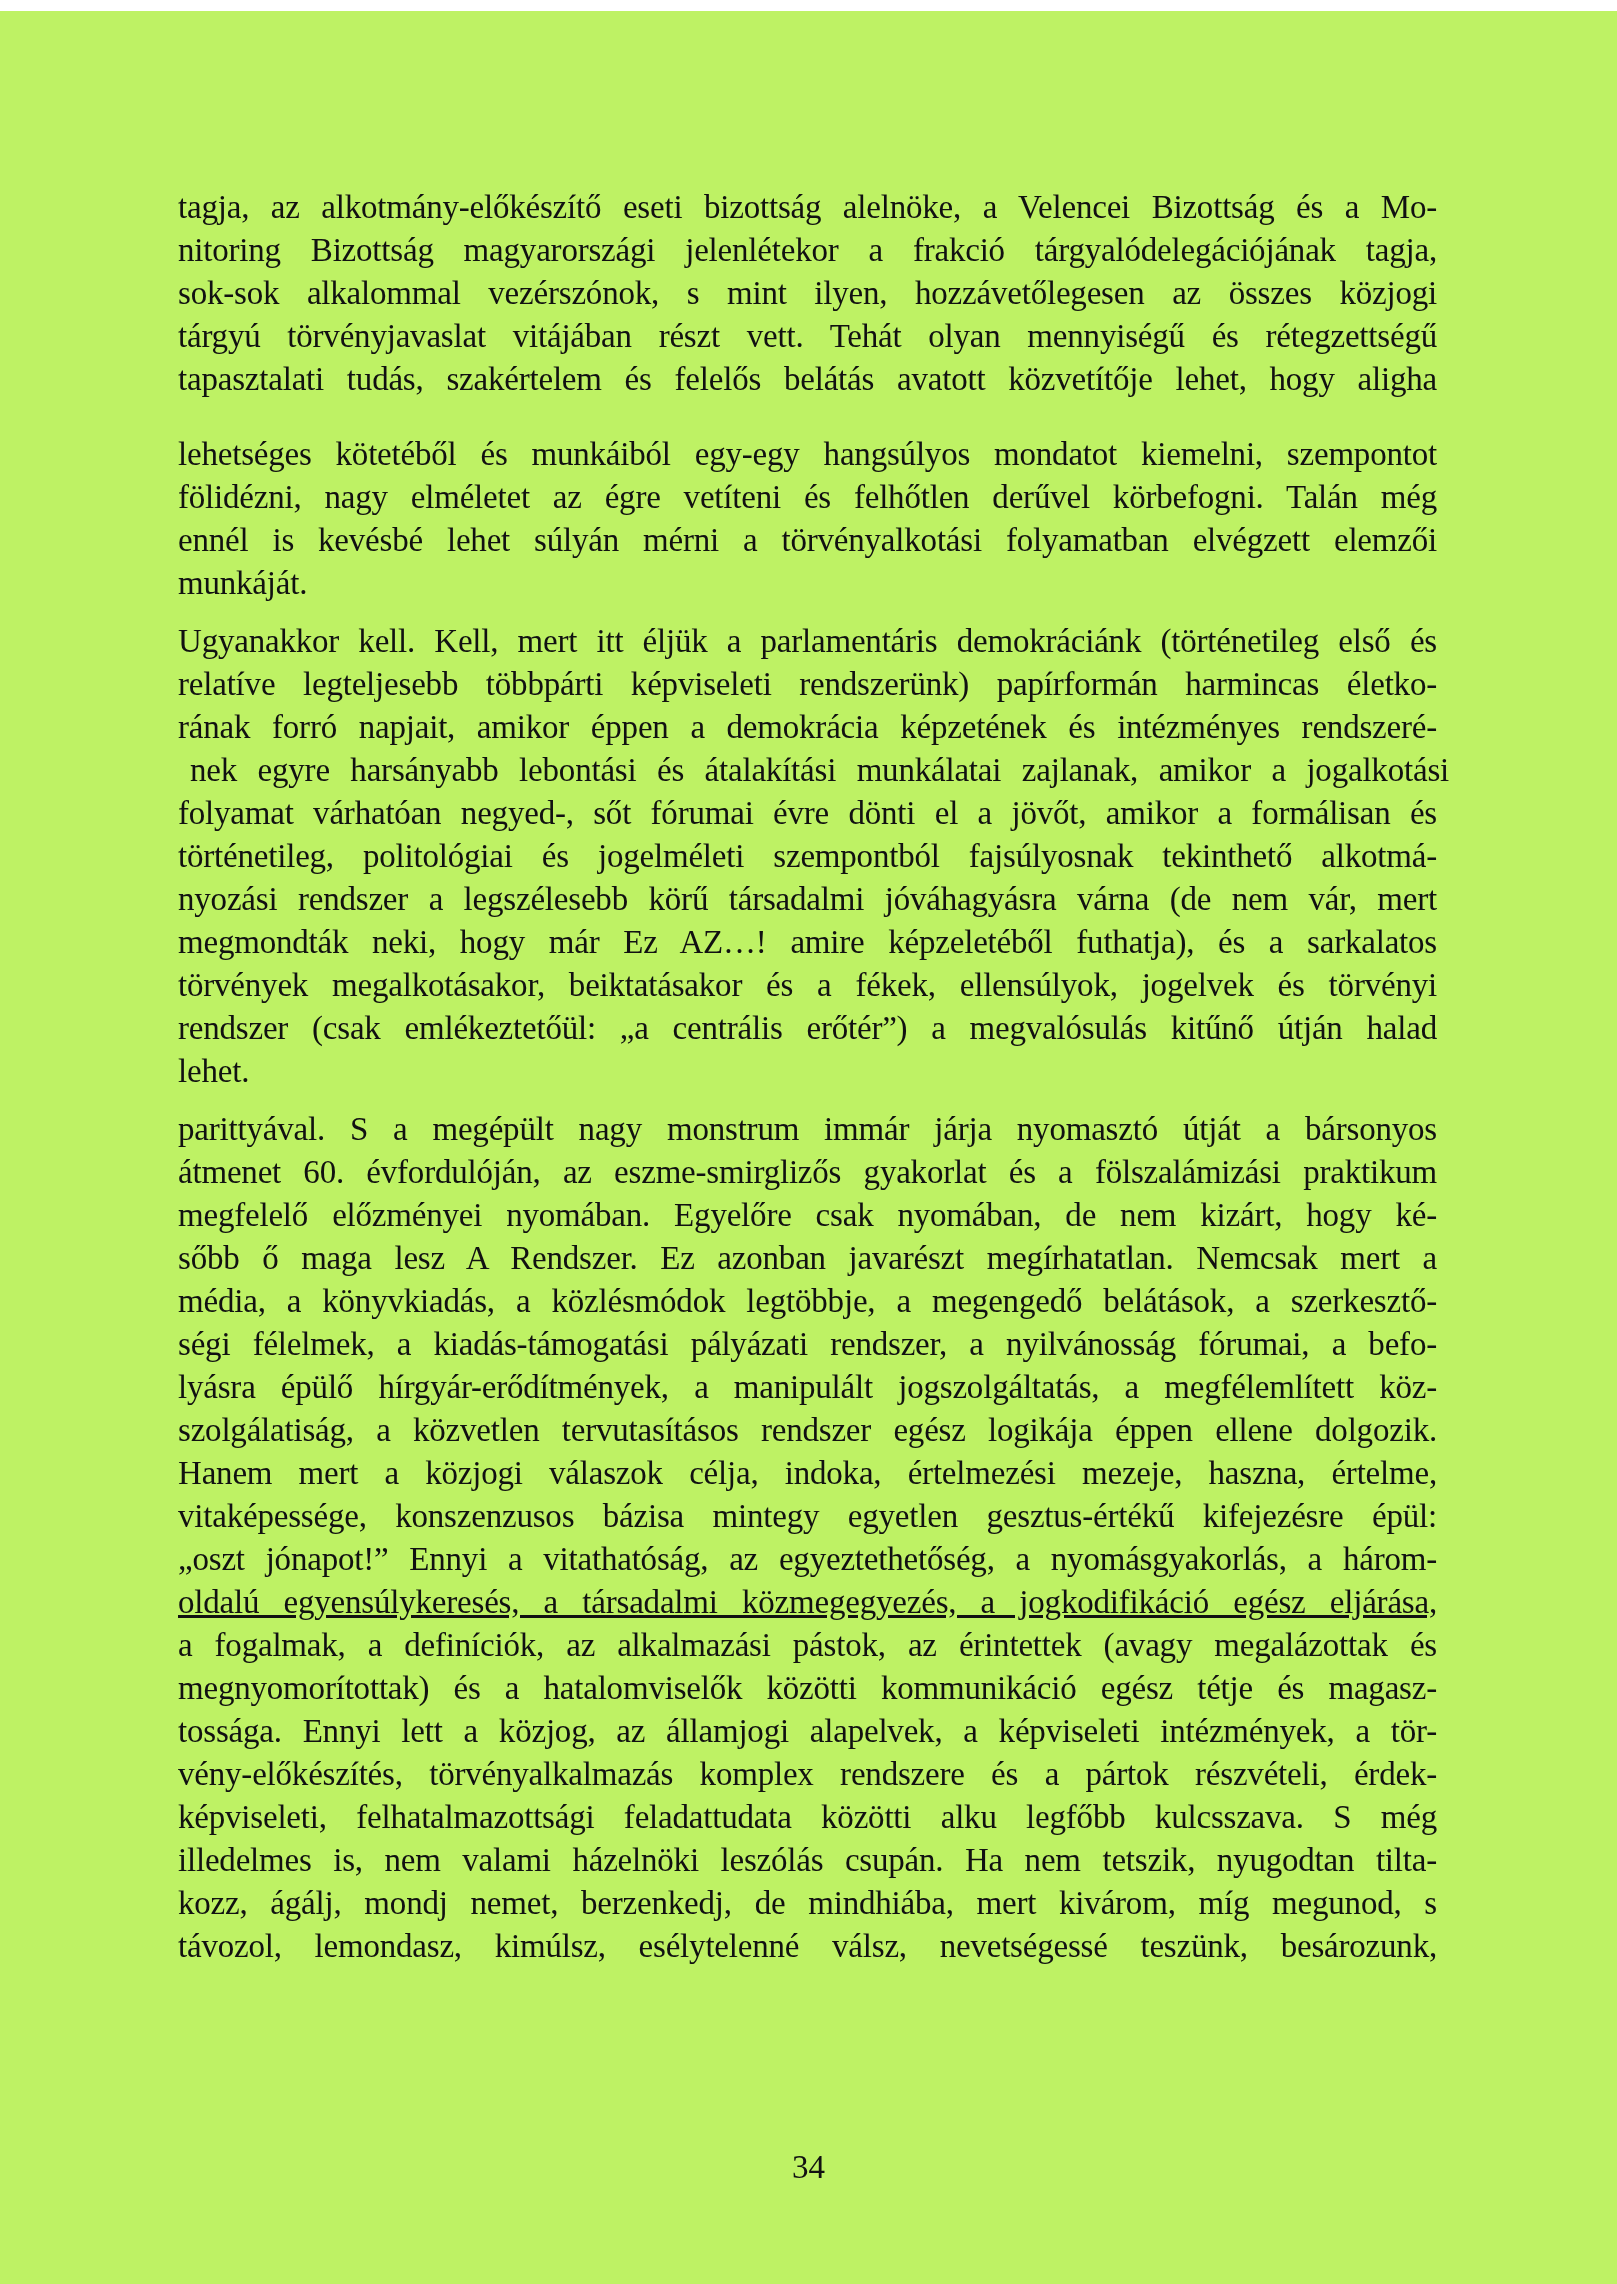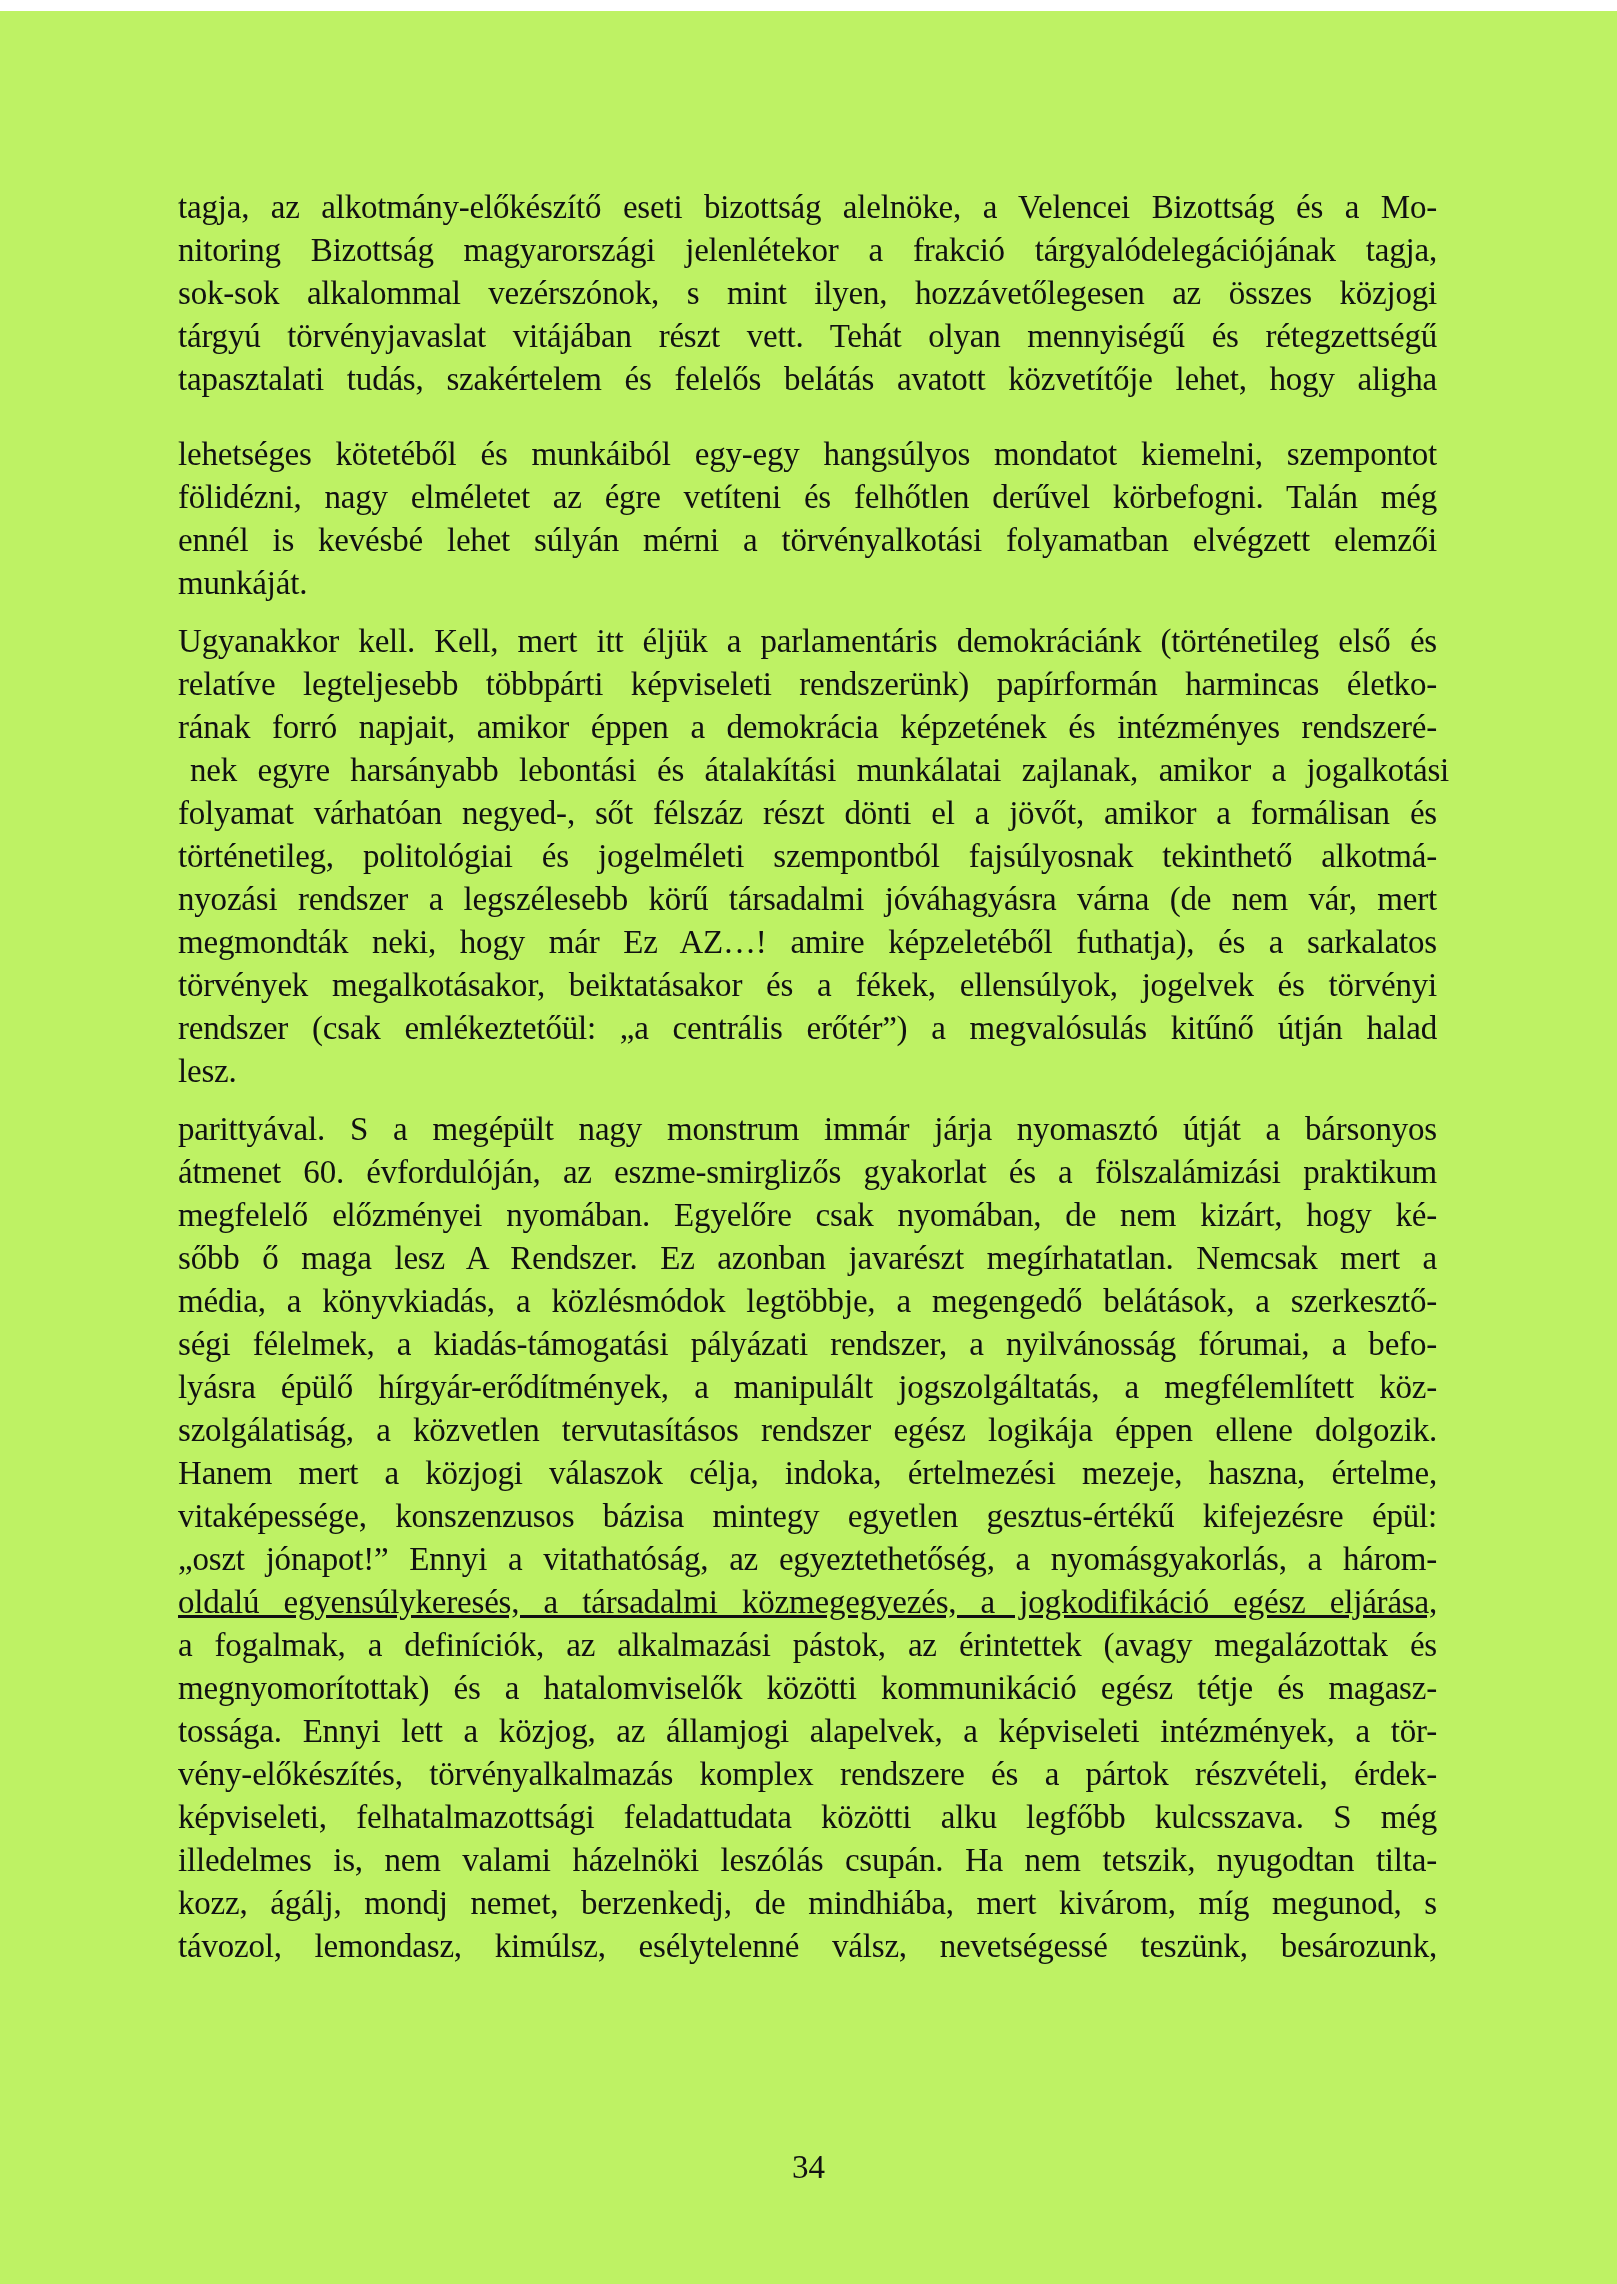--- a/index.html
+++ b/index.html
@@ -71,27 +71,27 @@
       <span class="line" style="white-space: nowrap; width: 1259px;">fölidézni, nagy elméletet az égre vetíteni és felhőtlen derűvel körbefogni. Talán még</span>
       <span class="line" style="white-space: nowrap; width: 1259px;">ennél is kevésbé lehet súlyán mérni a törvényalkotási folyamatban elvégzett elemzői</span>
       <span class="line last" style="white-space: nowrap; width: 1259px;">munkáját.</span>
     </p>
 
     <p class="paragraph">
       <span class="line" style="white-space: nowrap; width: 1259px;">Ugyanakkor kell. Kell, mert itt éljük a parlamentáris demokráciánk (történetileg első és</span>
       <span class="line" style="white-space: nowrap; width: 1259px;">relatíve legteljesebb többpárti képviseleti rendszerünk) papírformán harmincas életko-</span>
       <span class="line" style="white-space: nowrap; width: 1259px;">rának forró napjait, amikor éppen a demokrácia képzetének és intézményes rendszeré-</span>
       <span class="line" style="white-space: nowrap; width: 1259px; margin-left: 12px;">nek egyre harsányabb lebontási és átalakítási munkálatai zajlanak, amikor a jogalkotási</span>
-      <span class="line" style="white-space: nowrap; width: 1259px;">folyamat várhatóan negyed-, sőt félszáz részt dönti el a jövőt, amikor a formálisan és</span>
+      <span class="line" style="white-space: nowrap; width: 1259px;">folyamat várhatóan negyed-, sőt fórumai évre dönti el a jövőt, amikor a formálisan és</span>
       <span class="line" style="white-space: nowrap; width: 1259px;">történetileg, politológiai és jogelméleti szempontból fajsúlyosnak tekinthető alkotmá-</span>
       <span class="line" style="white-space: nowrap; width: 1259px;">nyozási rendszer a legszélesebb körű társadalmi jóváhagyásra várna (de nem vár, mert</span>
       <span class="line" style="white-space: nowrap; width: 1259px;">megmondták neki, hogy már Ez AZ…! amire képzeletéből futhatja), és a sarkalatos</span>
       <span class="line" style="white-space: nowrap; width: 1259px;">törvények megalkotásakor, beiktatásakor és a fékek, ellensúlyok, jogelvek és törvényi</span>
       <span class="line" style="white-space: nowrap; width: 1259px;">rendszer (csak emlékeztetőül: „a centrális erőtér”) a megvalósulás kitűnő útján halad</span>
-      <span class="line last" style="white-space: nowrap; width: 1259px;">lesz.</span>
+      <span class="line last" style="white-space: nowrap; width: 1259px;">lehet.</span>
     </p>
 
     <p class="paragraph">
       <span class="line" style="white-space: nowrap; width: 1259px;">parittyával. S a megépült nagy monstrum immár járja nyomasztó útját a bársonyos</span>
       <span class="line" style="white-space: nowrap; width: 1259px;">átmenet 60. évfordulóján, az eszme-smirglizős gyakorlat és a fölszalámizási praktikum</span>
       <span class="line" style="white-space: nowrap; width: 1259px;">megfelelő előzményei nyomában. Egyelőre csak nyomában, de nem kizárt, hogy ké-</span>
       <span class="line" style="white-space: nowrap; width: 1259px;">sőbb ő maga lesz A Rendszer. Ez azonban javarészt megírhatatlan. Nemcsak mert a</span>
       <span class="line" style="white-space: nowrap; width: 1259px;">média, a könyvkiadás, a közlésmódok legtöbbje, a megengedő belátások, a szerkesztő-</span>
       <span class="line" style="white-space: nowrap; width: 1259px;">ségi félelmek, a kiadás-támogatási pályázati rendszer, a nyilvánosság fórumai, a befo-</span>
       <span class="line" style="white-space: nowrap; width: 1259px;">lyásra épülő hírgyár-erődítmények, a manipulált jogszolgáltatás, a megfélemlített köz-</span>

